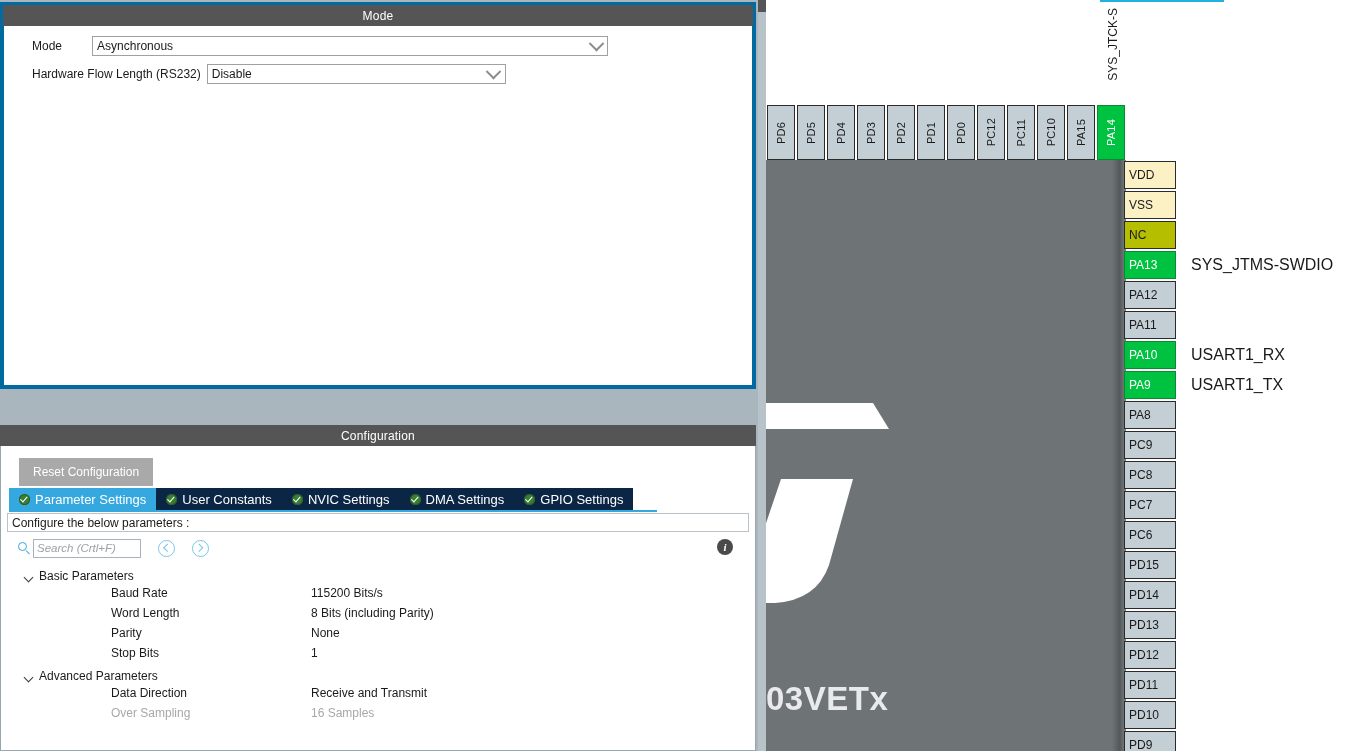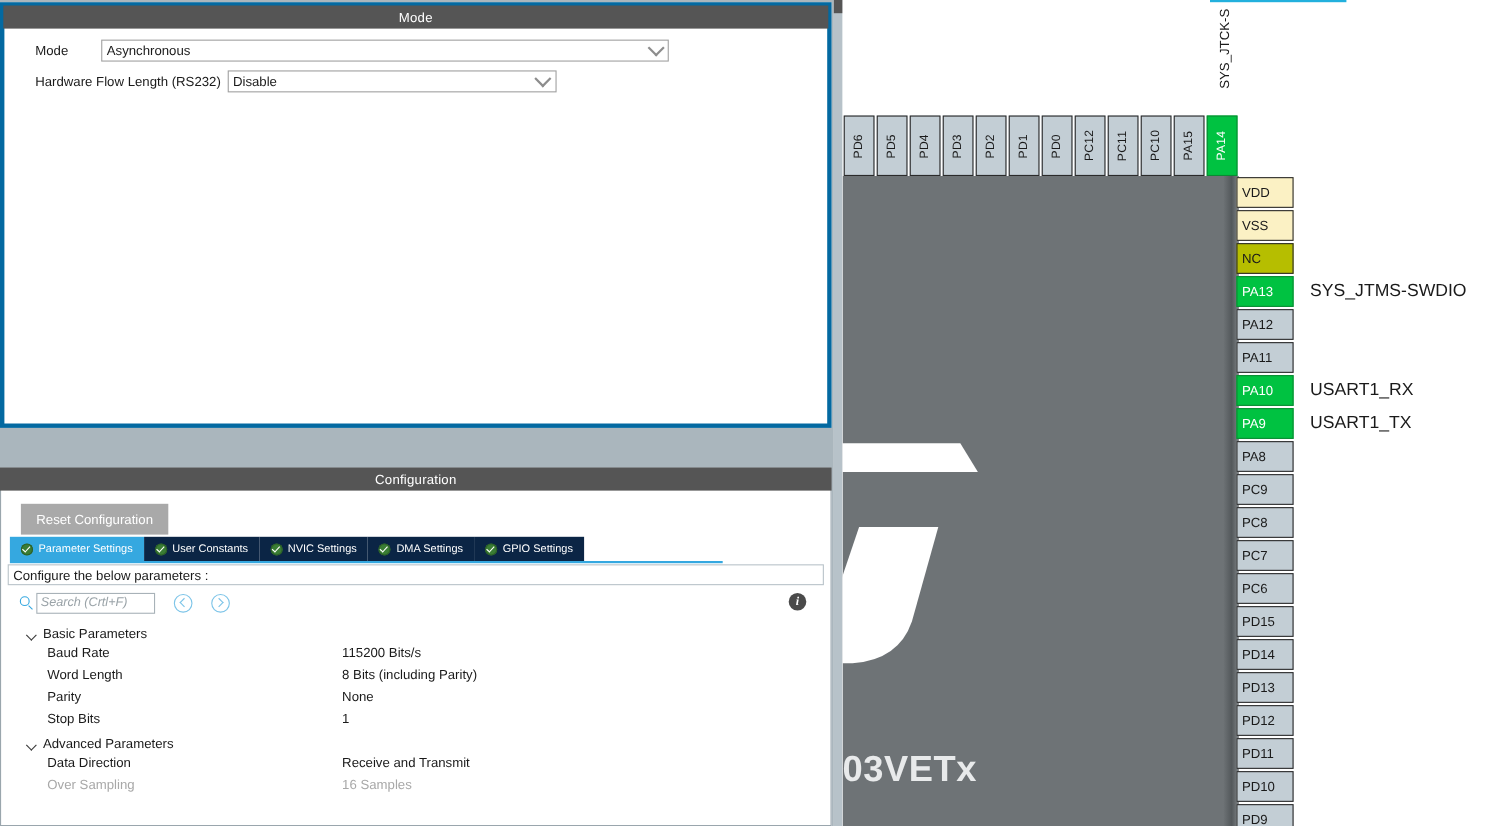--- a/index.html
+++ b/index.html
@@ -133,21 +133,21 @@
     width: 648px;
   }
   .tab {
     display: flex;
     align-items: center;
     gap: 5px;
     height: 22px;
     padding: 0 10px;
     background: #0b2545;
     color: #ffffff;
-    font-size: 10px;
+    font-size: 13px;
     cursor: pointer;
     box-sizing: border-box;
     white-space: nowrap;
   }
   .tab.active {
     background: #35a8e0;
     color: #ffffff;
   }
   .tab-check {
     width: 11px; height: 11px;
@@ -289,21 +289,21 @@
     width: 6px; height: 6px;
     border-right: 1.5px solid #3a3a3a;
     border-bottom: 1.5px solid #3a3a3a;
     transform: rotate(45deg);
   }
   .param-row {
     display: flex;
     align-items: center;
     height: 20px;
   }
-  .param-name { width: 310px; padding-left: 42px; box-sizing: border-box; }
+  .param-name { width: 310px; padding-left: 110px; box-sizing: border-box; }
   .param-value { flex: 1; }
   .param-row.disabled .param-name,
   .param-row.disabled .param-value { color: #a8a8a8; }
 
   
   #v-divider {
     position: absolute;
     left: 758px; top: 0;
     width: 8px; height: 751px;
     background: #b7c2c9;

